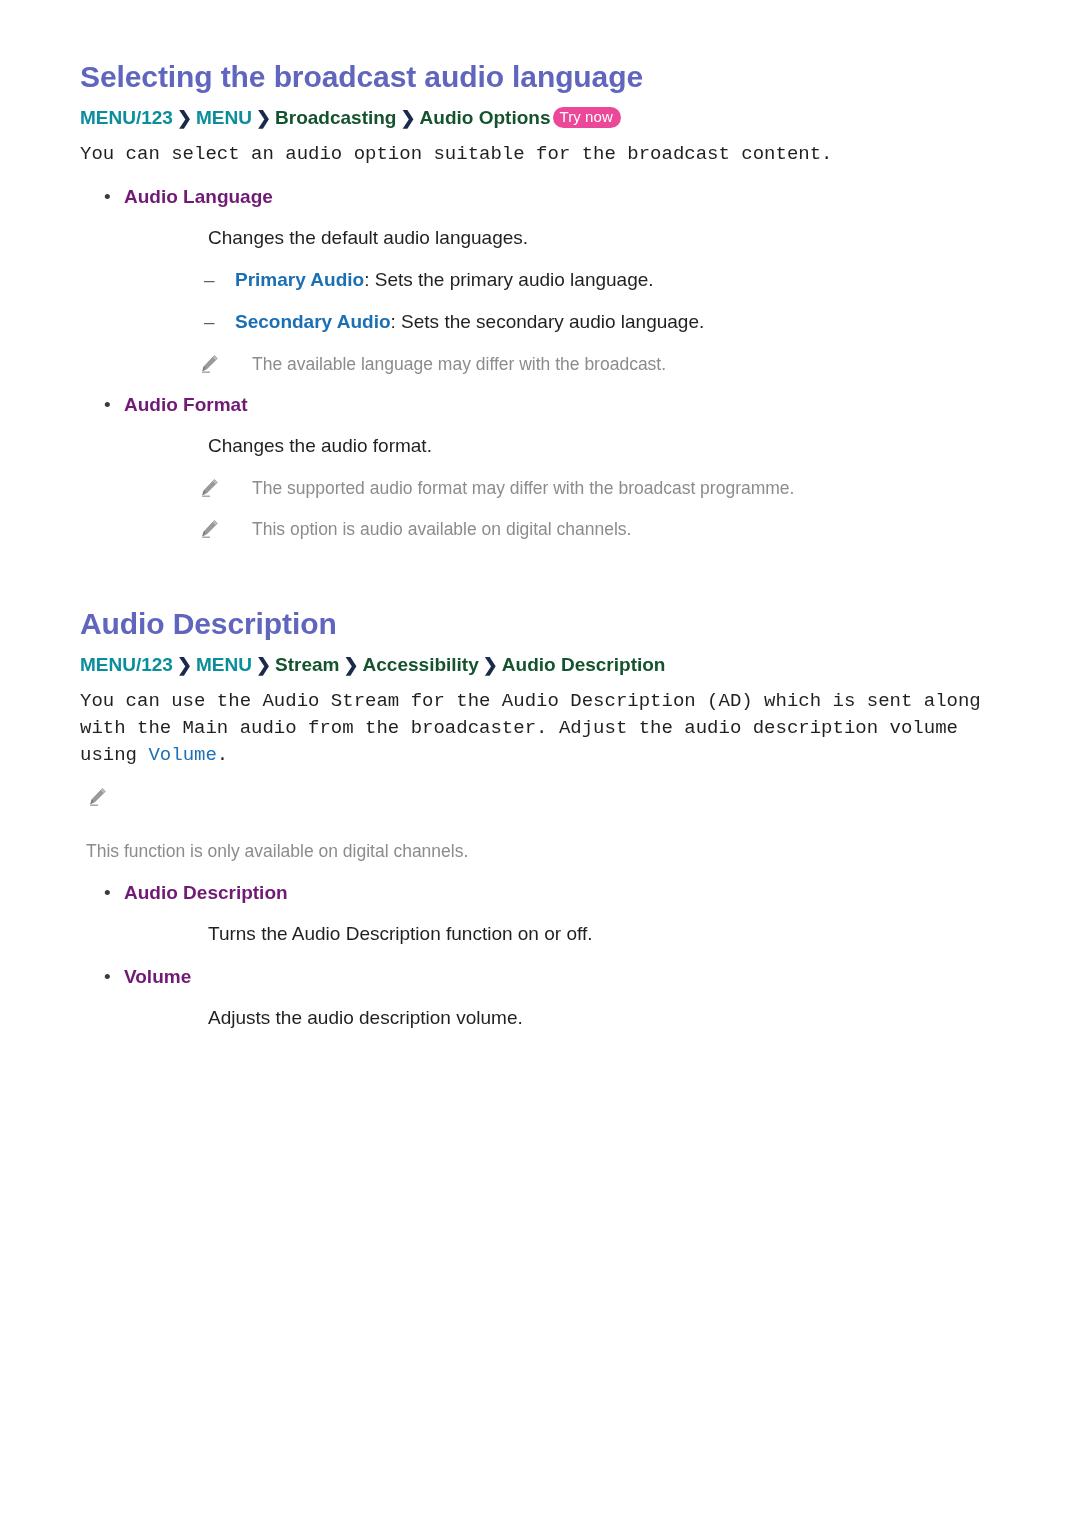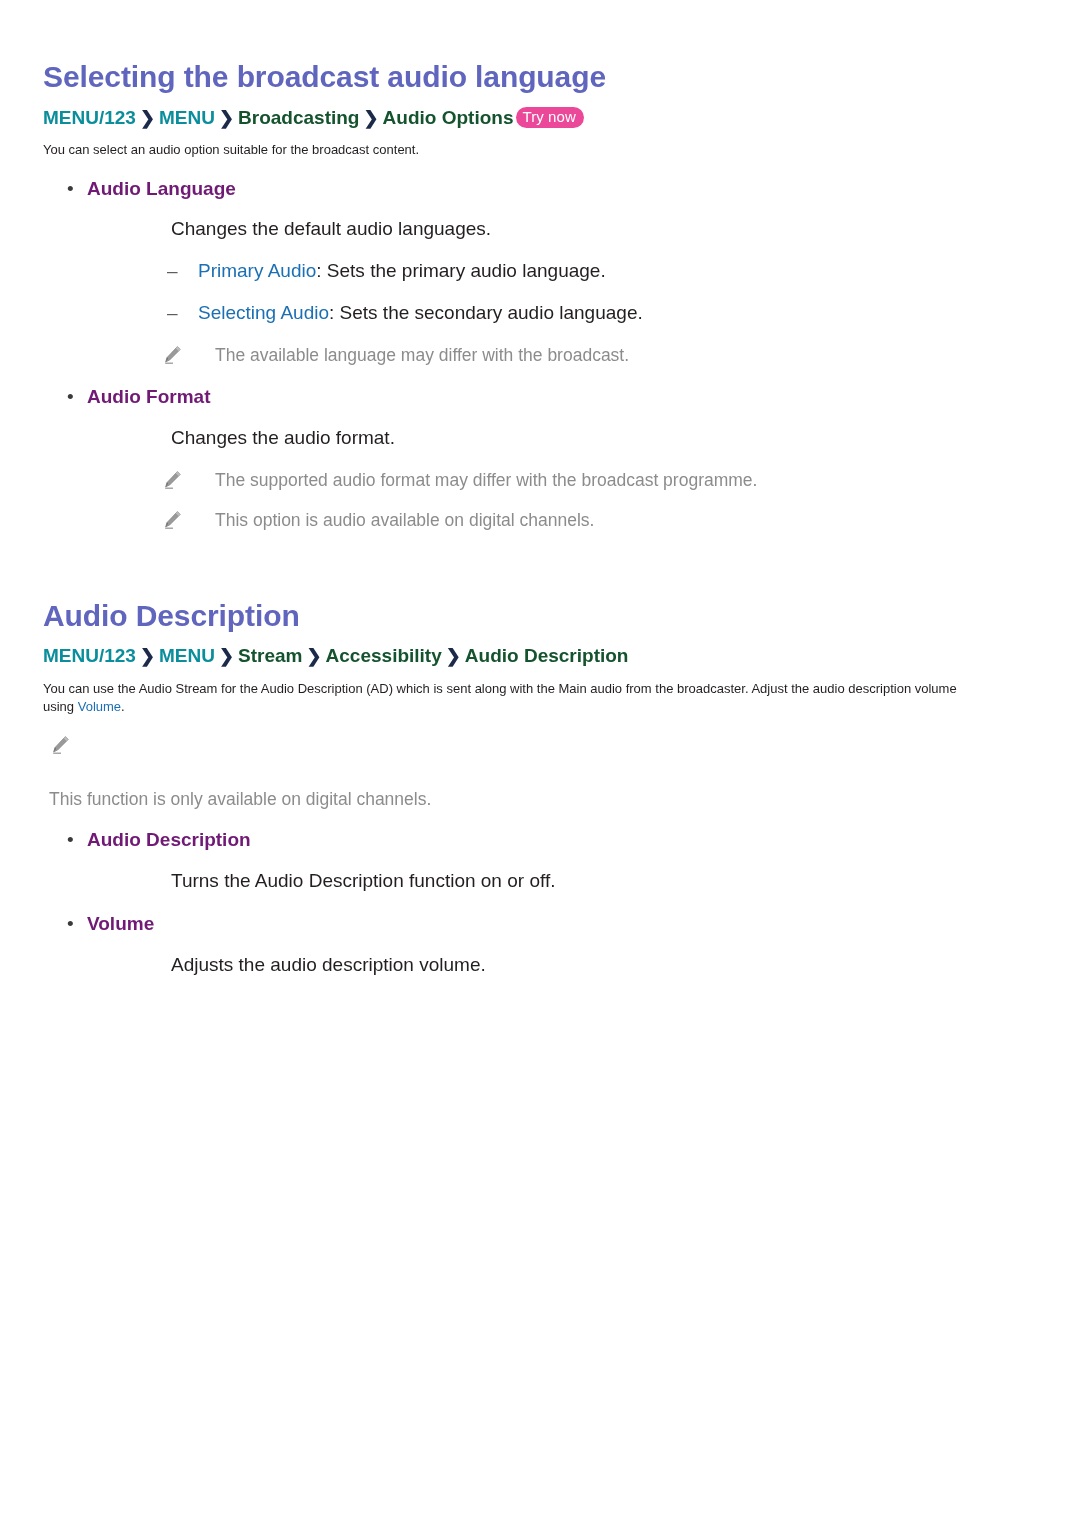--- a/index.html
+++ b/index.html
@@ -13,21 +13,21 @@
     font-family: "Liberation Sans", sans-serif;
     color: #231f20;
     -webkit-font-smoothing: antialiased;
   }
 
   .page {
     position: relative;
     width: 1080px;
     height: 1258px;
     box-sizing: border-box;
-    padding: 60px 80px 0 43px;
+    padding: 60px 80px 0 80px;
   }
 
   
   .h1 {
     font-size: 30px;
     font-weight: bold;
     color: #6065bd;
     letter-spacing: -0.1px;
     line-height: 1.15;
     margin: 0 0 9px 0;
@@ -62,25 +62,26 @@
     padding: 1px 8px 2px 6px;
     margin-left: 3px;
     position: relative;
     top: -2px;
     line-height: 1.25;
     letter-spacing: 0.1px;
   }
 
   
   .para {
-    font-size: 13px;
+    font-size: 19px;
     line-height: 1.42;
     color: #231f20;
     margin: 0 0 8px 0;
     max-width: 930px;
+    font-family: Liberation Mono, monospace;
   }
   .para .inline-link {
     color: #1b6fb4;
   }
 
   
   .bullet-row {
     display: flex;
     align-items: flex-start;
     margin: 16px 0 0 0;
@@ -123,21 +124,21 @@
     font-size: 19px;
     line-height: 1.42;
     color: #5d5d5d;
   }
   .dash-text {
     font-size: 19px;
     line-height: 1.42;
     color: #231f20;
   }
   .dash-text .dash-key {
-    font-weight: normal;
+    font-weight: bold;
     color: #1b6fb4;
   }
 
   
   .note-row {
     display: flex;
     align-items: flex-start;
     margin: 15px 0 0 0;
     gap: 20px;
   }
@@ -179,21 +180,21 @@
   </div>
   <p class="bullet-desc">Changes the default audio languages.</p>
 
   <div class="dash-row">
     <span class="dash-mark">–</span>
     <span class="dash-text"><span class="dash-key">Primary Audio</span><span>: Sets the primary audio language.</span></span>
   </div>
 
   <div class="dash-row">
     <span class="dash-mark">–</span>
-    <span class="dash-text"><span class="dash-key">Selecting Audio</span><span>: Sets the secondary audio language.</span></span>
+    <span class="dash-text"><span class="dash-key">Secondary Audio</span><span>: Sets the secondary audio language.</span></span>
   </div>
 
   <div class="note-row indent-deep">
     <span class="note-icon">
       <svg width="22" height="22" viewBox="0 0 22 22" aria-hidden="true">
         <path d="M16.4 2.6 L19.2 5.4 L8.6 16.0 L4.6 17.9 L6.0 13.6 Z" fill="#9a9a9a" stroke="#8a8a8a" stroke-width="0.8" stroke-linejoin="round"></path>
         <path d="M16.4 2.6 L19.2 5.4 L17.6 7.0 L14.8 4.2 Z" fill="#bdbdbd"></path>
         <path d="M4.6 17.9 L6.0 13.6 L7.2 14.8 Z" fill="#6e6e6e"></path>
         <line x1="4.2" y1="19.2" x2="12.0" y2="19.2" stroke="#9a9a9a" stroke-width="1.3"></line>
       </svg>

